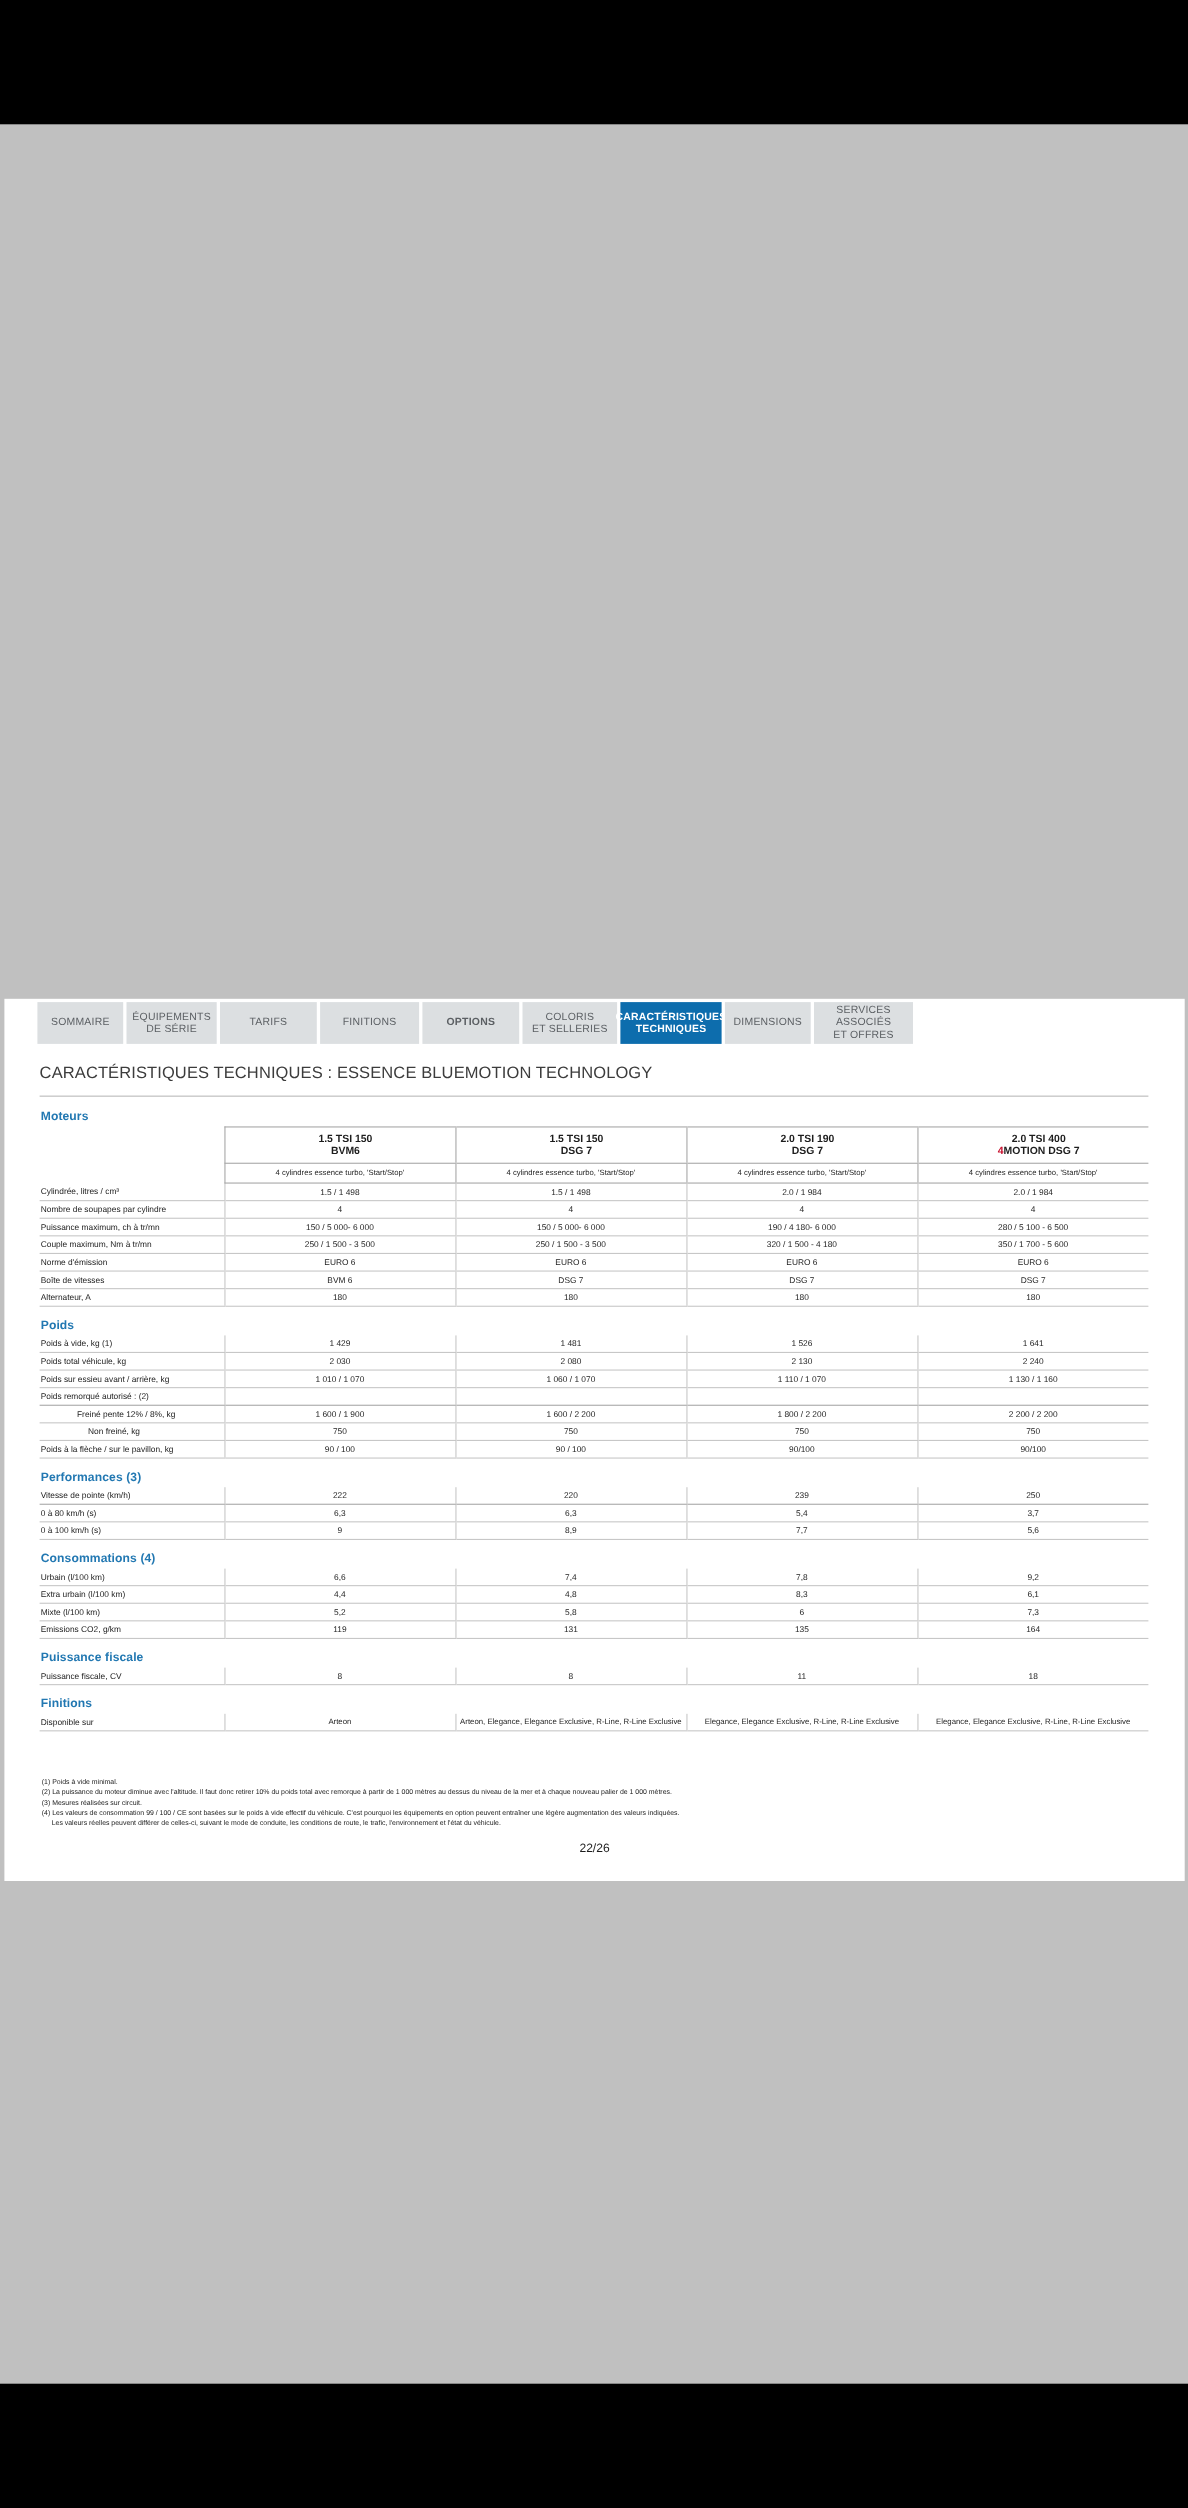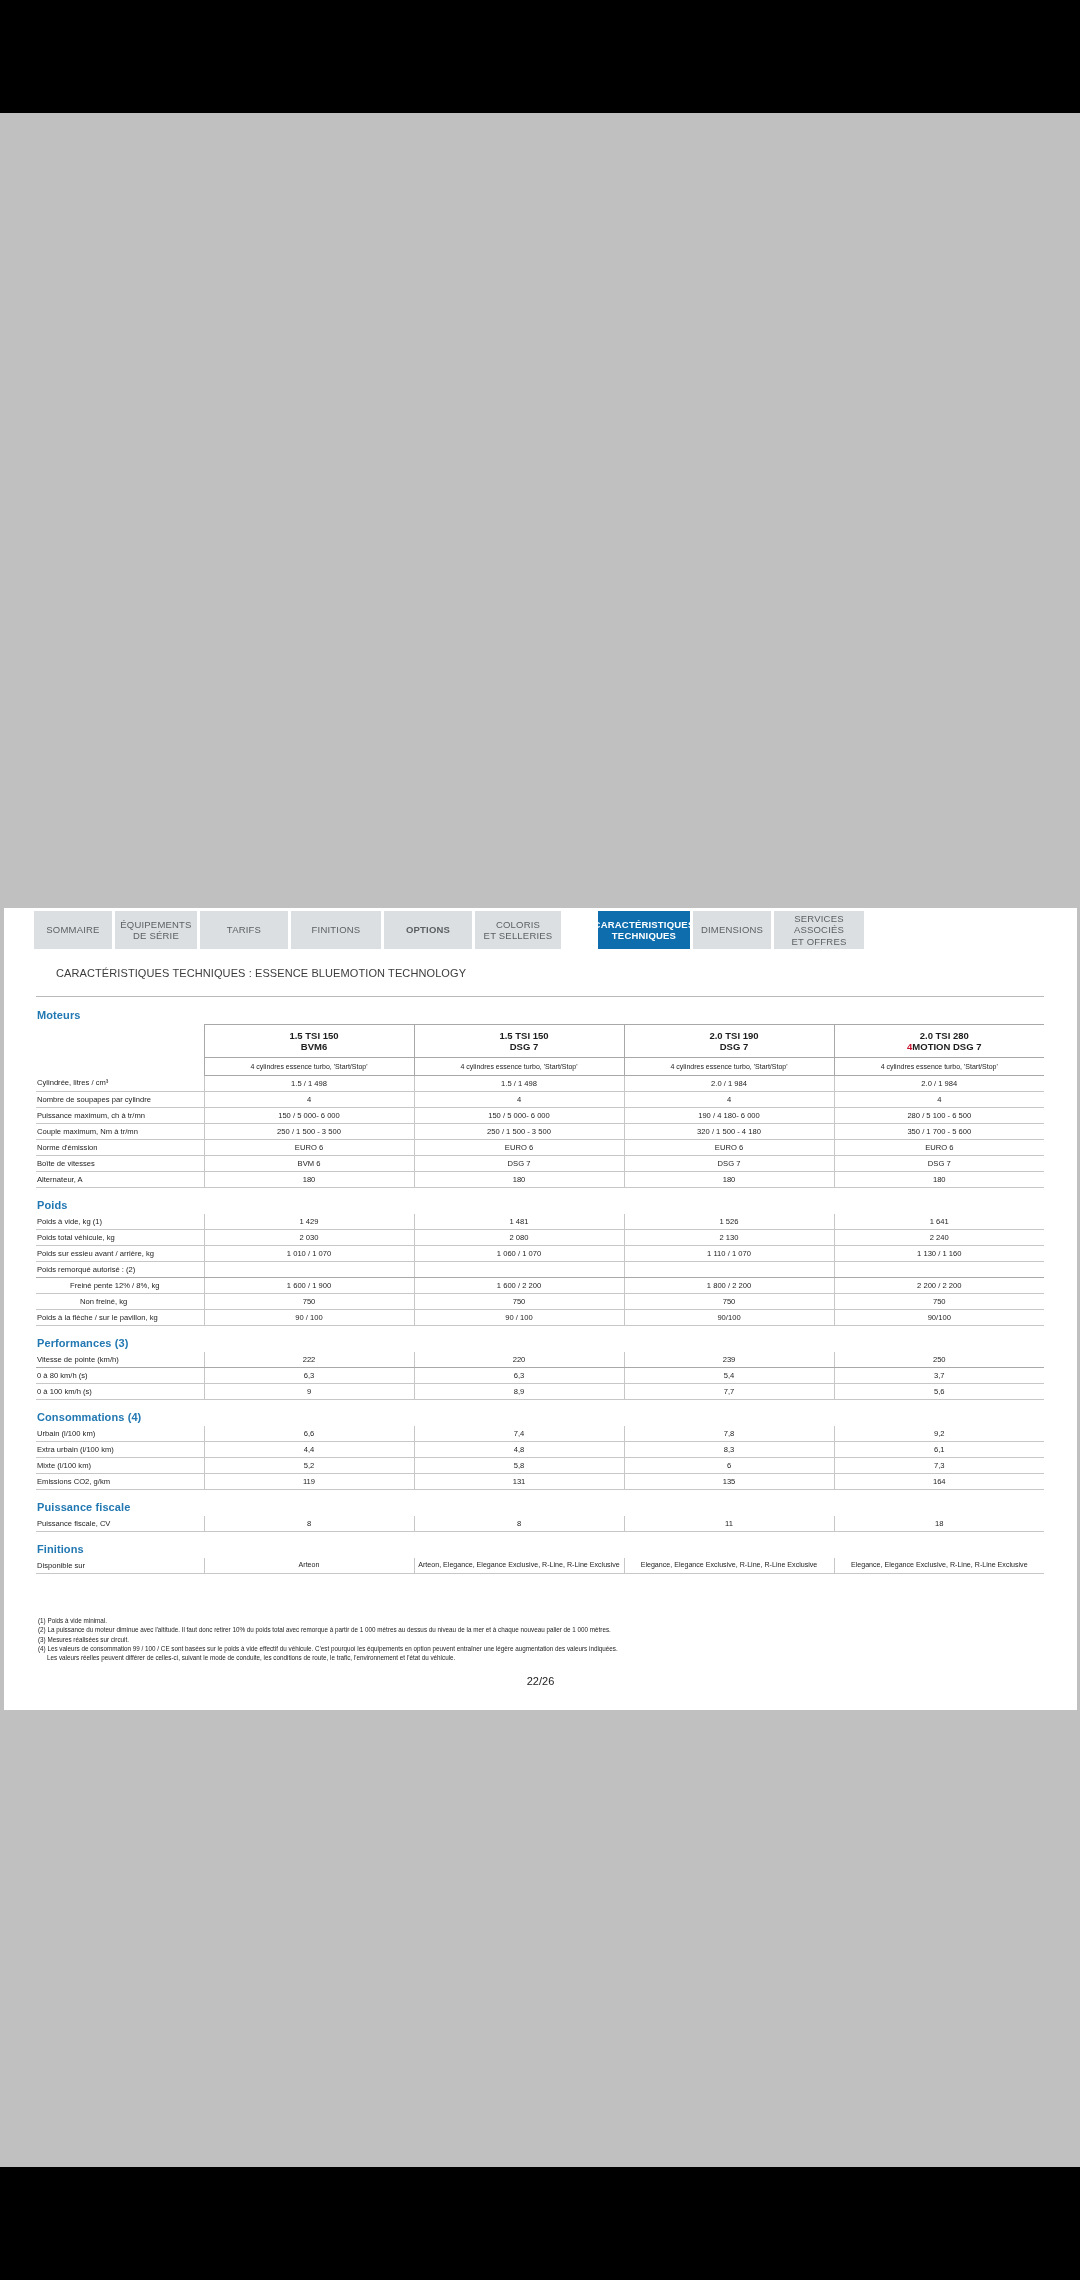--- a/index.html
+++ b/index.html
@@ -60,42 +60,40 @@
     align-items: center;
     justify-content: center;
     text-align: center;
     padding: 2px 4px;
     white-space: pre-line;
   }
   .tab.active {
     background: #0d6dad;
     color: #ffffff;
     font-weight: bold;
-    margin-left: 34px;
   }
   .tab.w1 { width: 78px; text-align: right; }
   .tab.w2 { width: 82px; }
   .tab.w3 { width: 88px; }
   .tab.w4 { width: 90px; }
   .tab.w5 { width: 88px; font-weight: bold; }
   .tab.w6 { width: 86px; }
   .tab.w7 { width: 92px; }
   .tab.w8 { width: 78px; }
   .tab.w9 { width: 90px; }
 
   
   .page-title {
     position: absolute;
     left: 32px;
     top: 59px;
-    font-size: 11px;
+    font-size: 15px;
     color: #3c3c3c;
     letter-spacing: 0.1px;
     font-weight: 400;
-    margin-left: 20px;
   }
 
   .title-rule {
     position: absolute;
     left: 32px;
     top: 88px;
     width: 1008px;
     height: 1px;
     background: #b9b9b9;
   }
@@ -241,21 +239,21 @@
               </td>
               <td class="firstrow">
                 <div>1.5 TSI 150</div>
                 <div>DSG 7</div>
               </td>
               <td class="firstrow">
                 <div>2.0 TSI 190</div>
                 <div>DSG 7</div>
               </td>
               <td class="firstrow">
-                <div>2.0 TSI 280</div>
+                <div>2.0 TSI 400</div>
                 <div><span class="four">4</span>MOTION DSG 7</div>
               </td>
             </tr>
             <tr class="engsub">
               <td class="lbl"></td>
               <td>4 cylindres essence turbo, 'Start/Stop'</td>
               <td>4 cylindres essence turbo, 'Start/Stop'</td>
               <td>4 cylindres essence turbo, 'Start/Stop'</td>
               <td>4 cylindres essence turbo, 'Start/Stop'</td>
             </tr>

